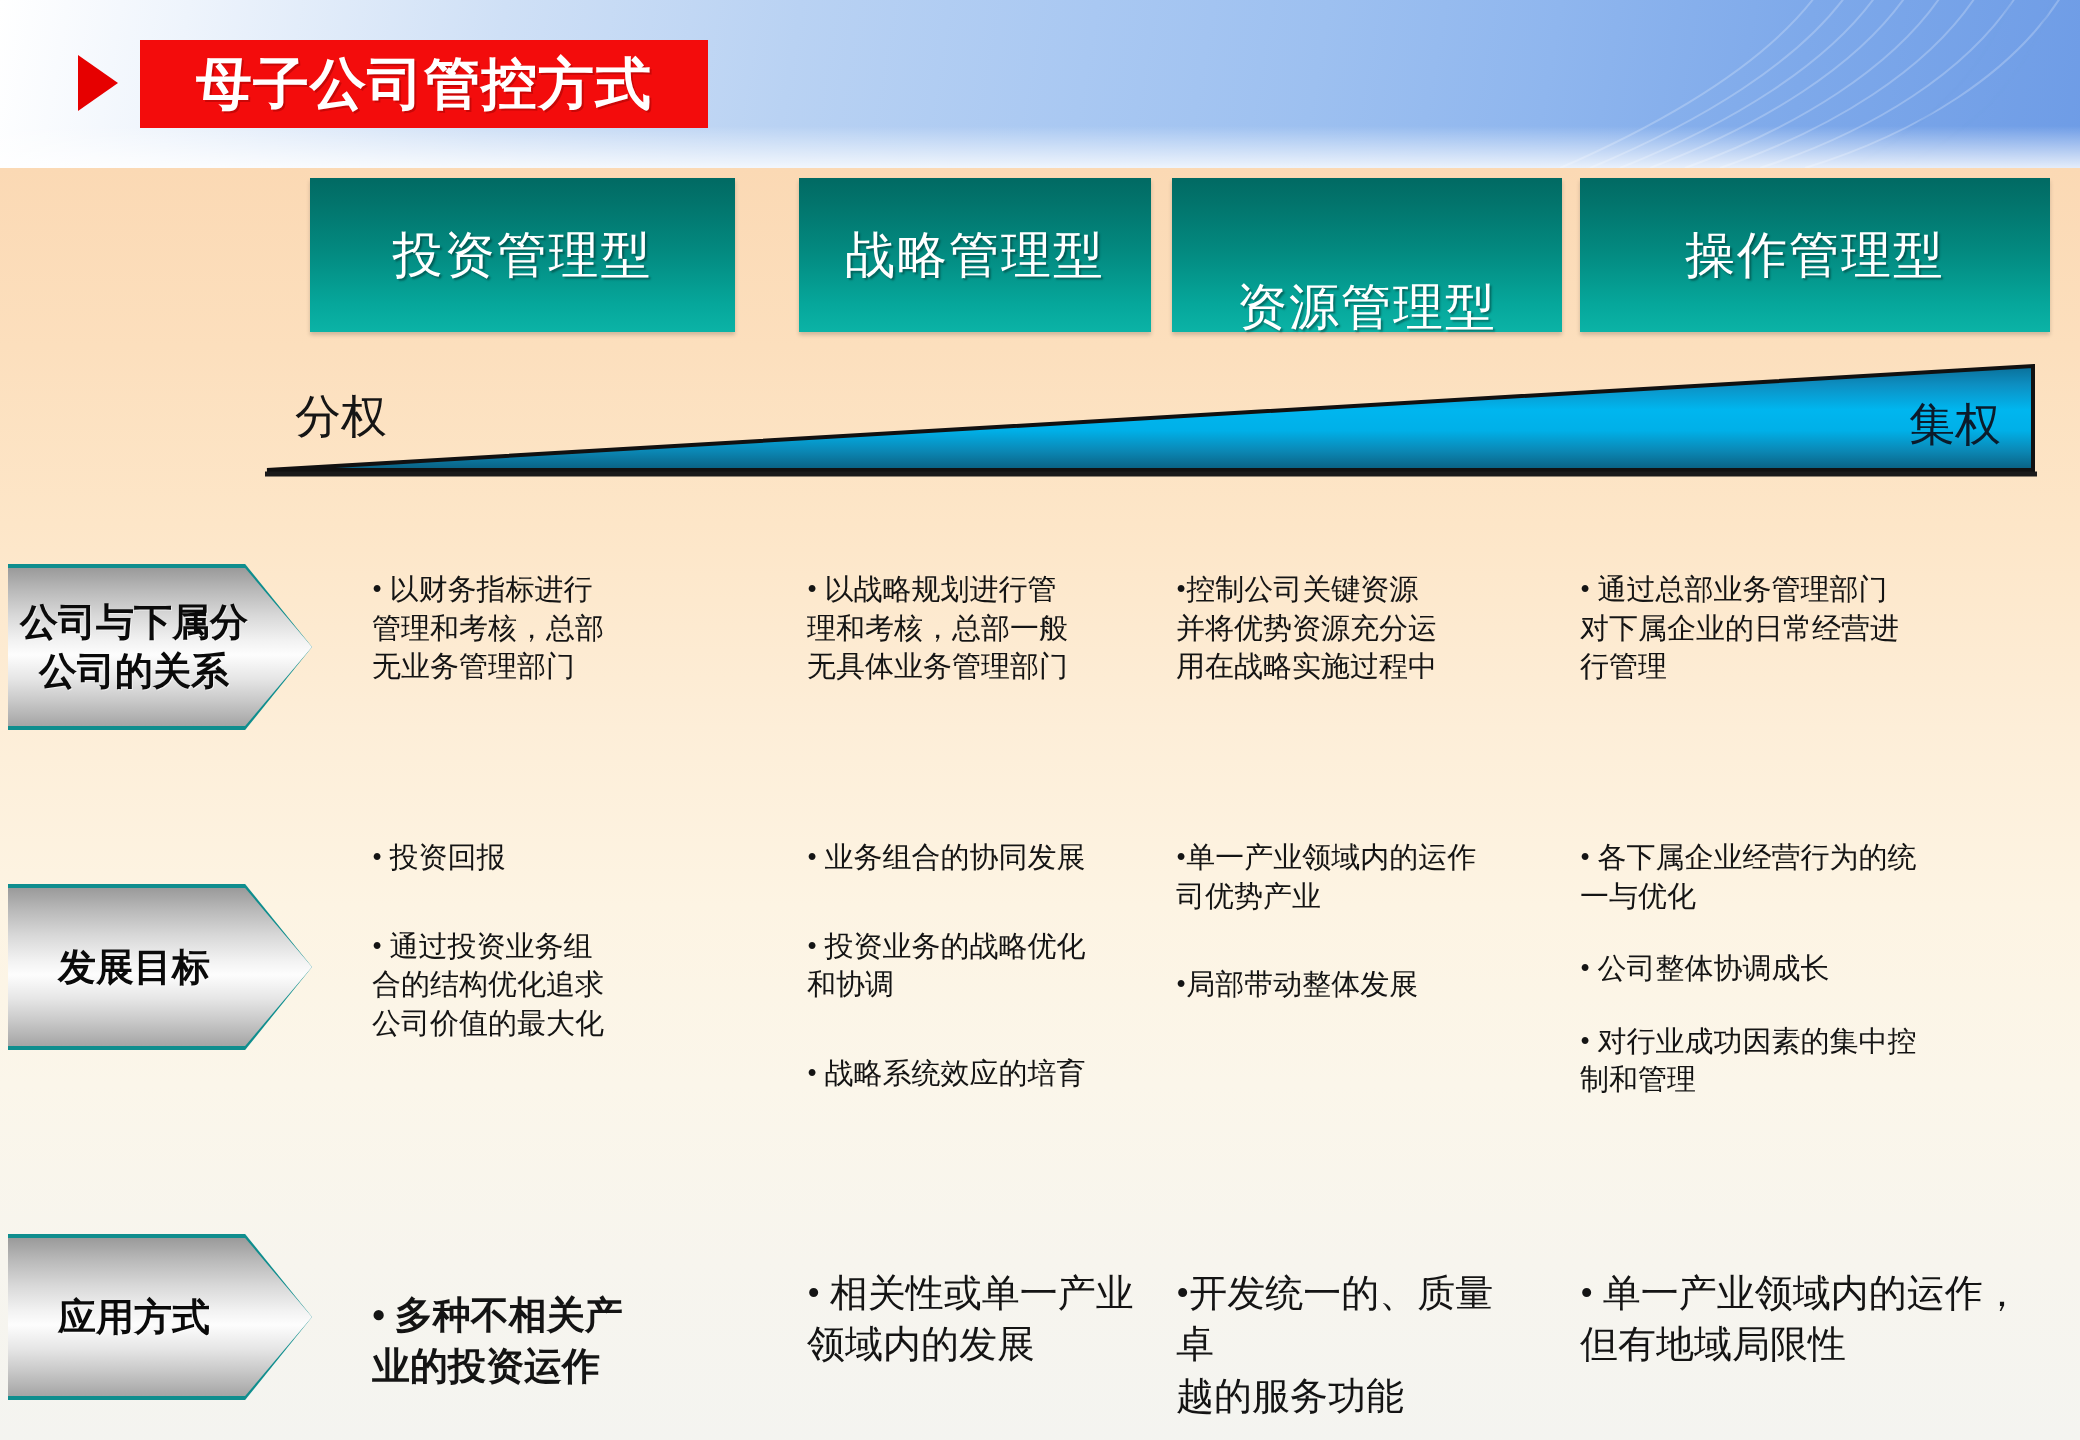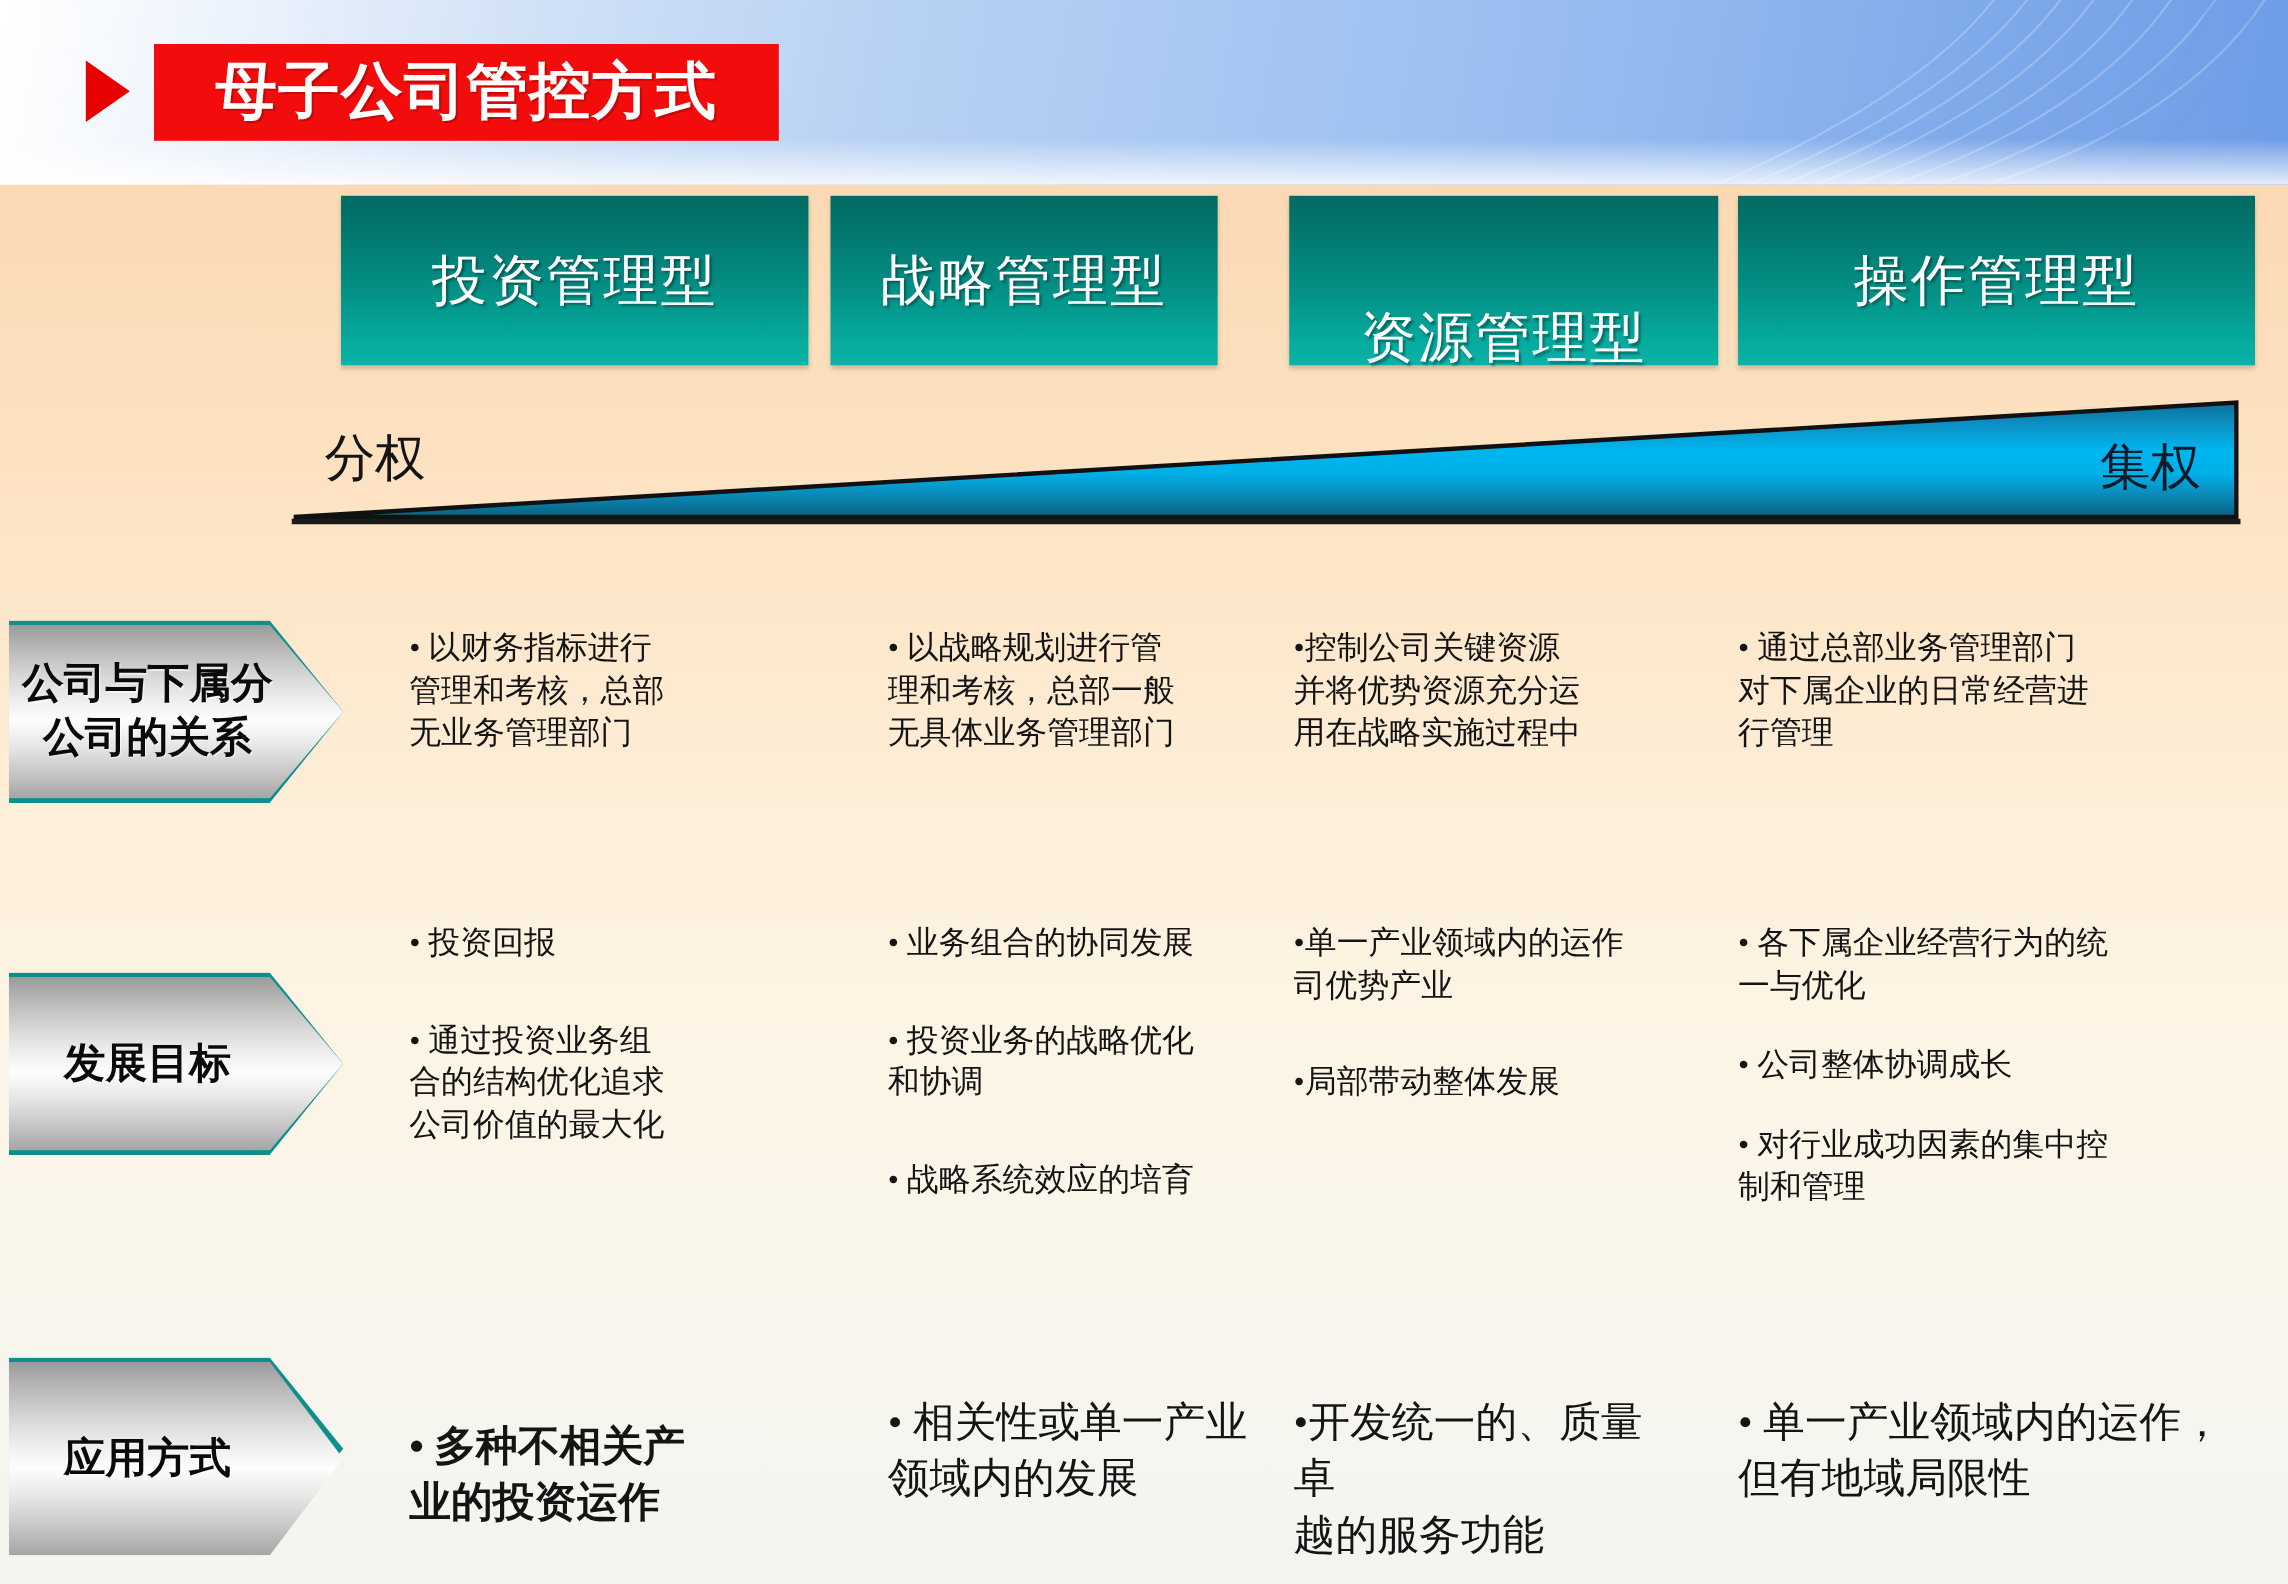--- a/index.html
+++ b/index.html
@@ -115,21 +115,21 @@
   }
   .hdr span {
     color: #ffffff;
     font-size: 50px;
     line-height: 1;
     letter-spacing: 2px;
     white-space: nowrap;
     text-shadow: 2px 2px 2px rgba(0,0,0,.35);
   }
   .hdr-1 { left: 310px;  width: 425px; }
-  .hdr-2 { left: 755px;  width: 352px; }
+  .hdr-2 { left: 799px;  width: 352px; }
   .hdr-3 { left: 1172px; width: 390px; align-items: flex-end; }
   .hdr-4 { left: 1580px; width: 470px; }
 
   
   .wedge-wrap {
     position: absolute;
     left: 265px; top: 352px;
     width: 1772px; height: 132px;
   }
   .wedge-label {
@@ -174,21 +174,21 @@
     font-size: 38px;
     line-height: 1.28;
     color: #0a0a0a;
     font-weight: bold;
     padding-right: 52px;
     white-space: pre-line;
     text-shadow: 1px 1px 0 rgba(255,255,255,.55);
   }
   .rl-1 { top: 568px; height: 158px; }
   .rl-2 { top: 888px; height: 158px; }
-  .rl-3 { top: 1238px; height: 176px; }
+  .rl-3 { top: 1238px; height: 158px; }
 
   
   .cell {
     position: absolute;
     color: #141414;
     font-size: 29px;
     line-height: 1.33;
   }
   .cell .bullet-item {
     display: block;

